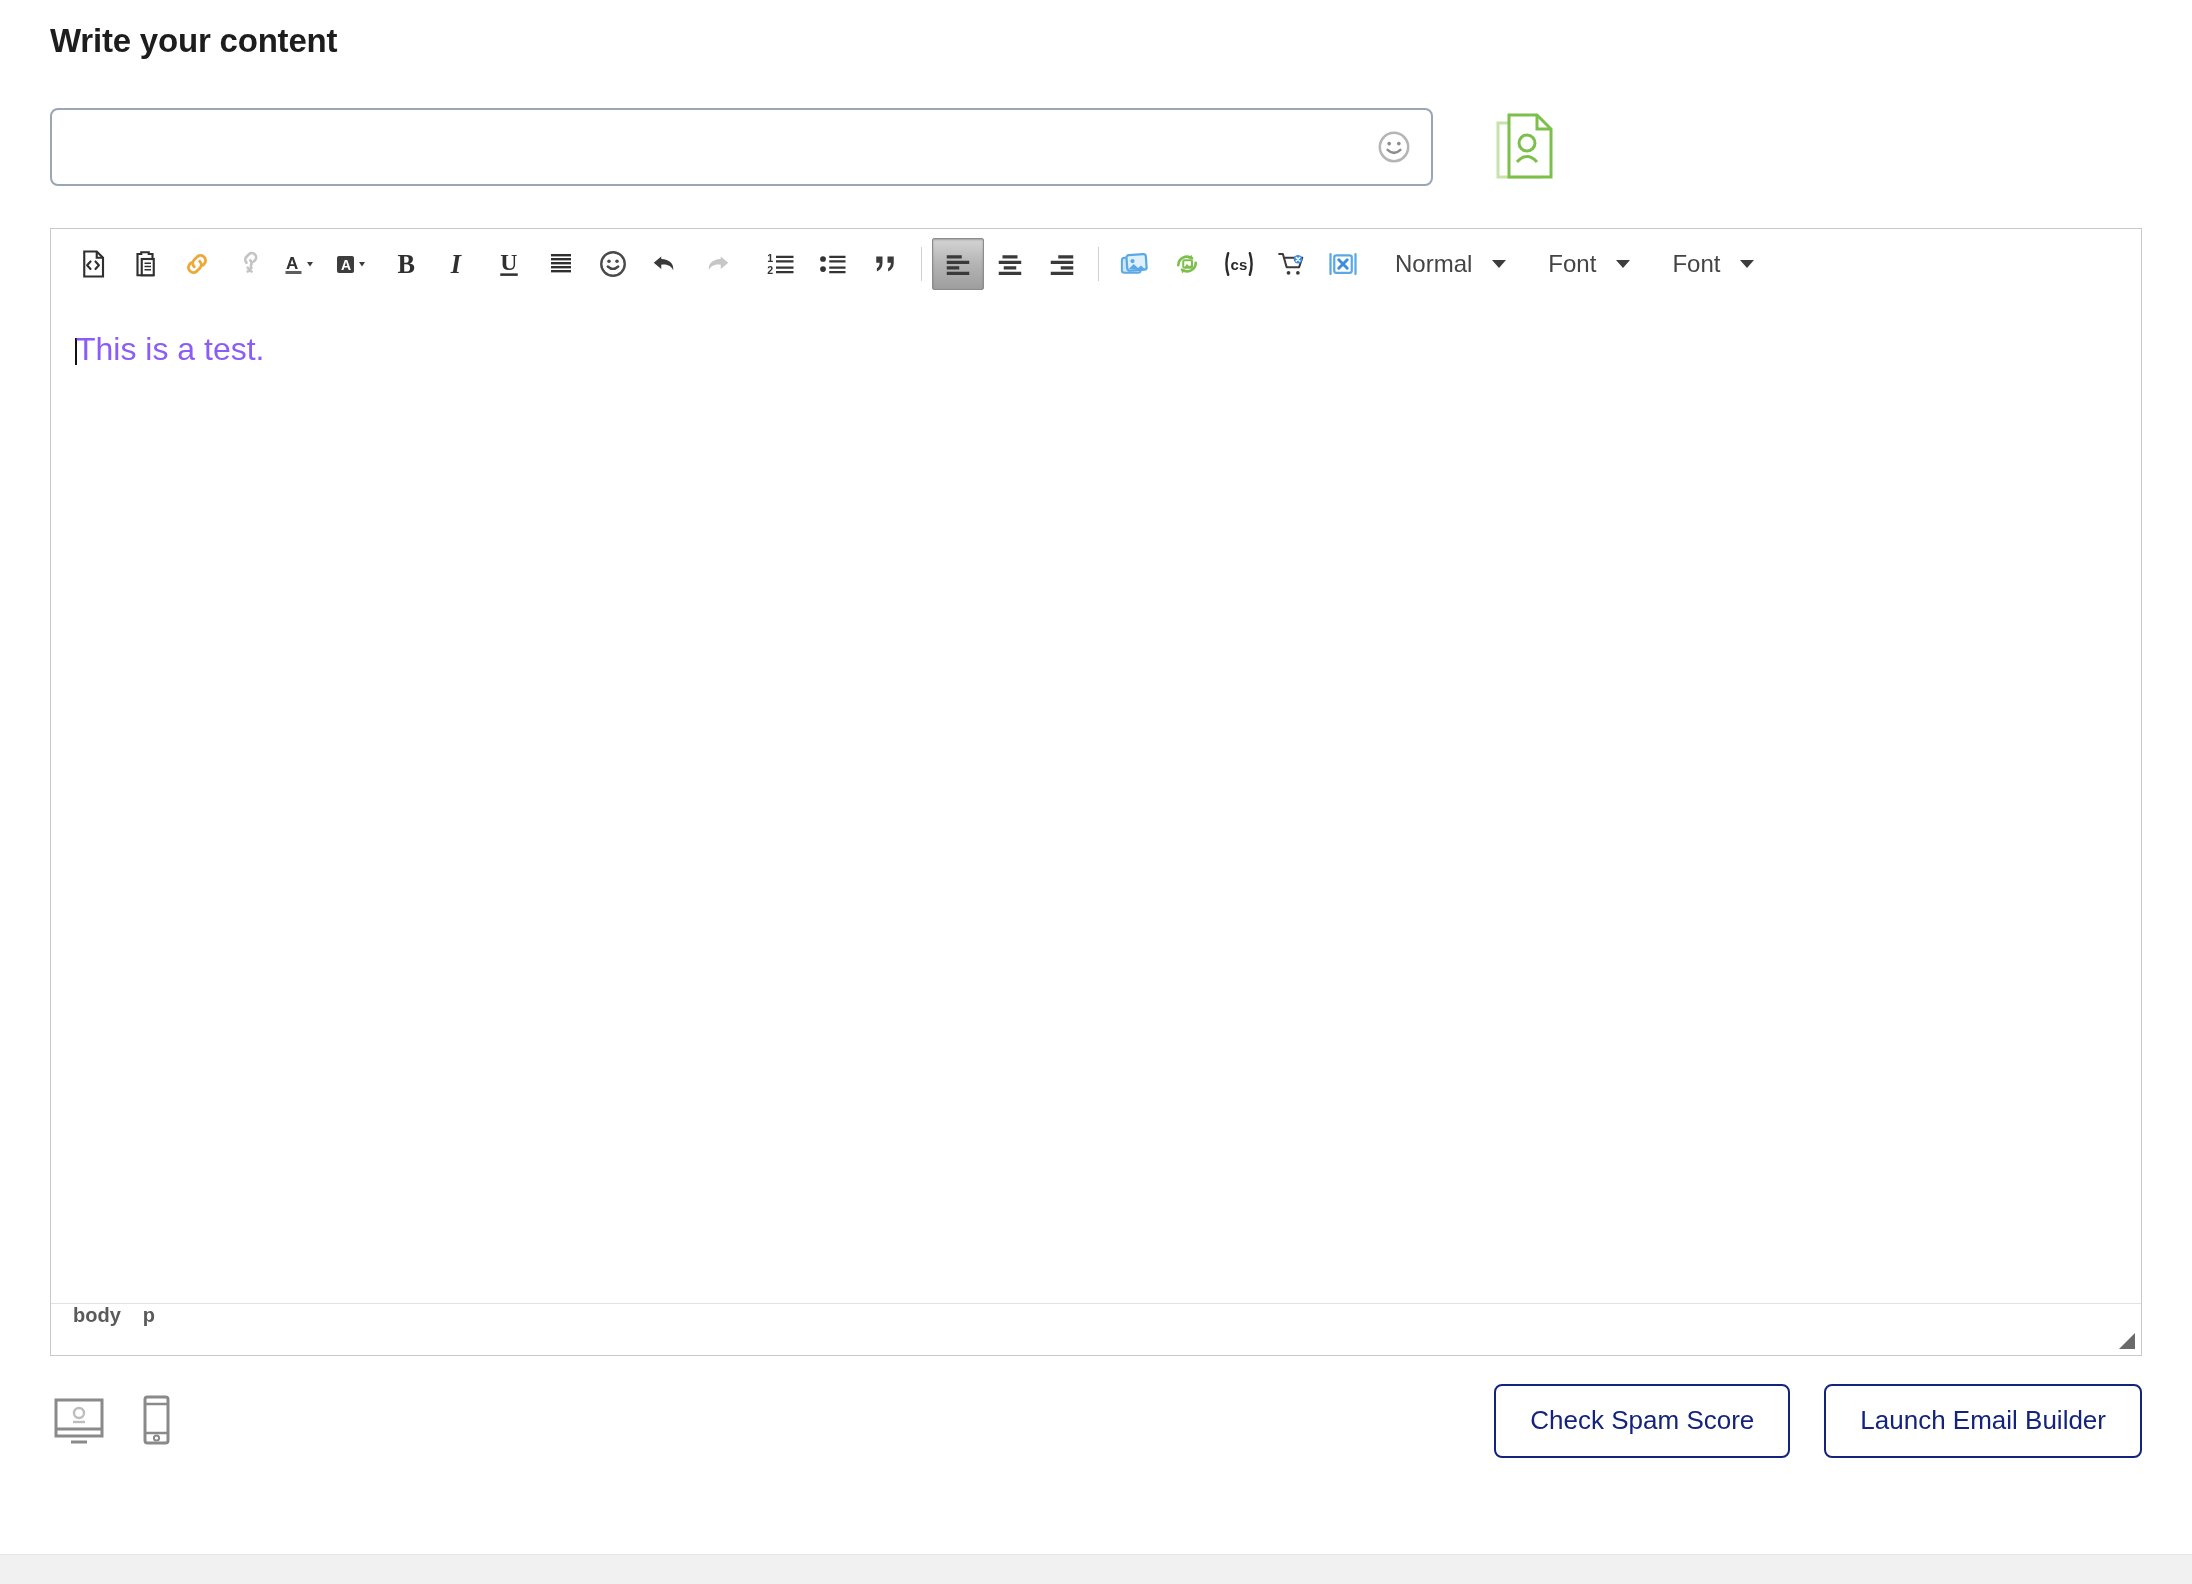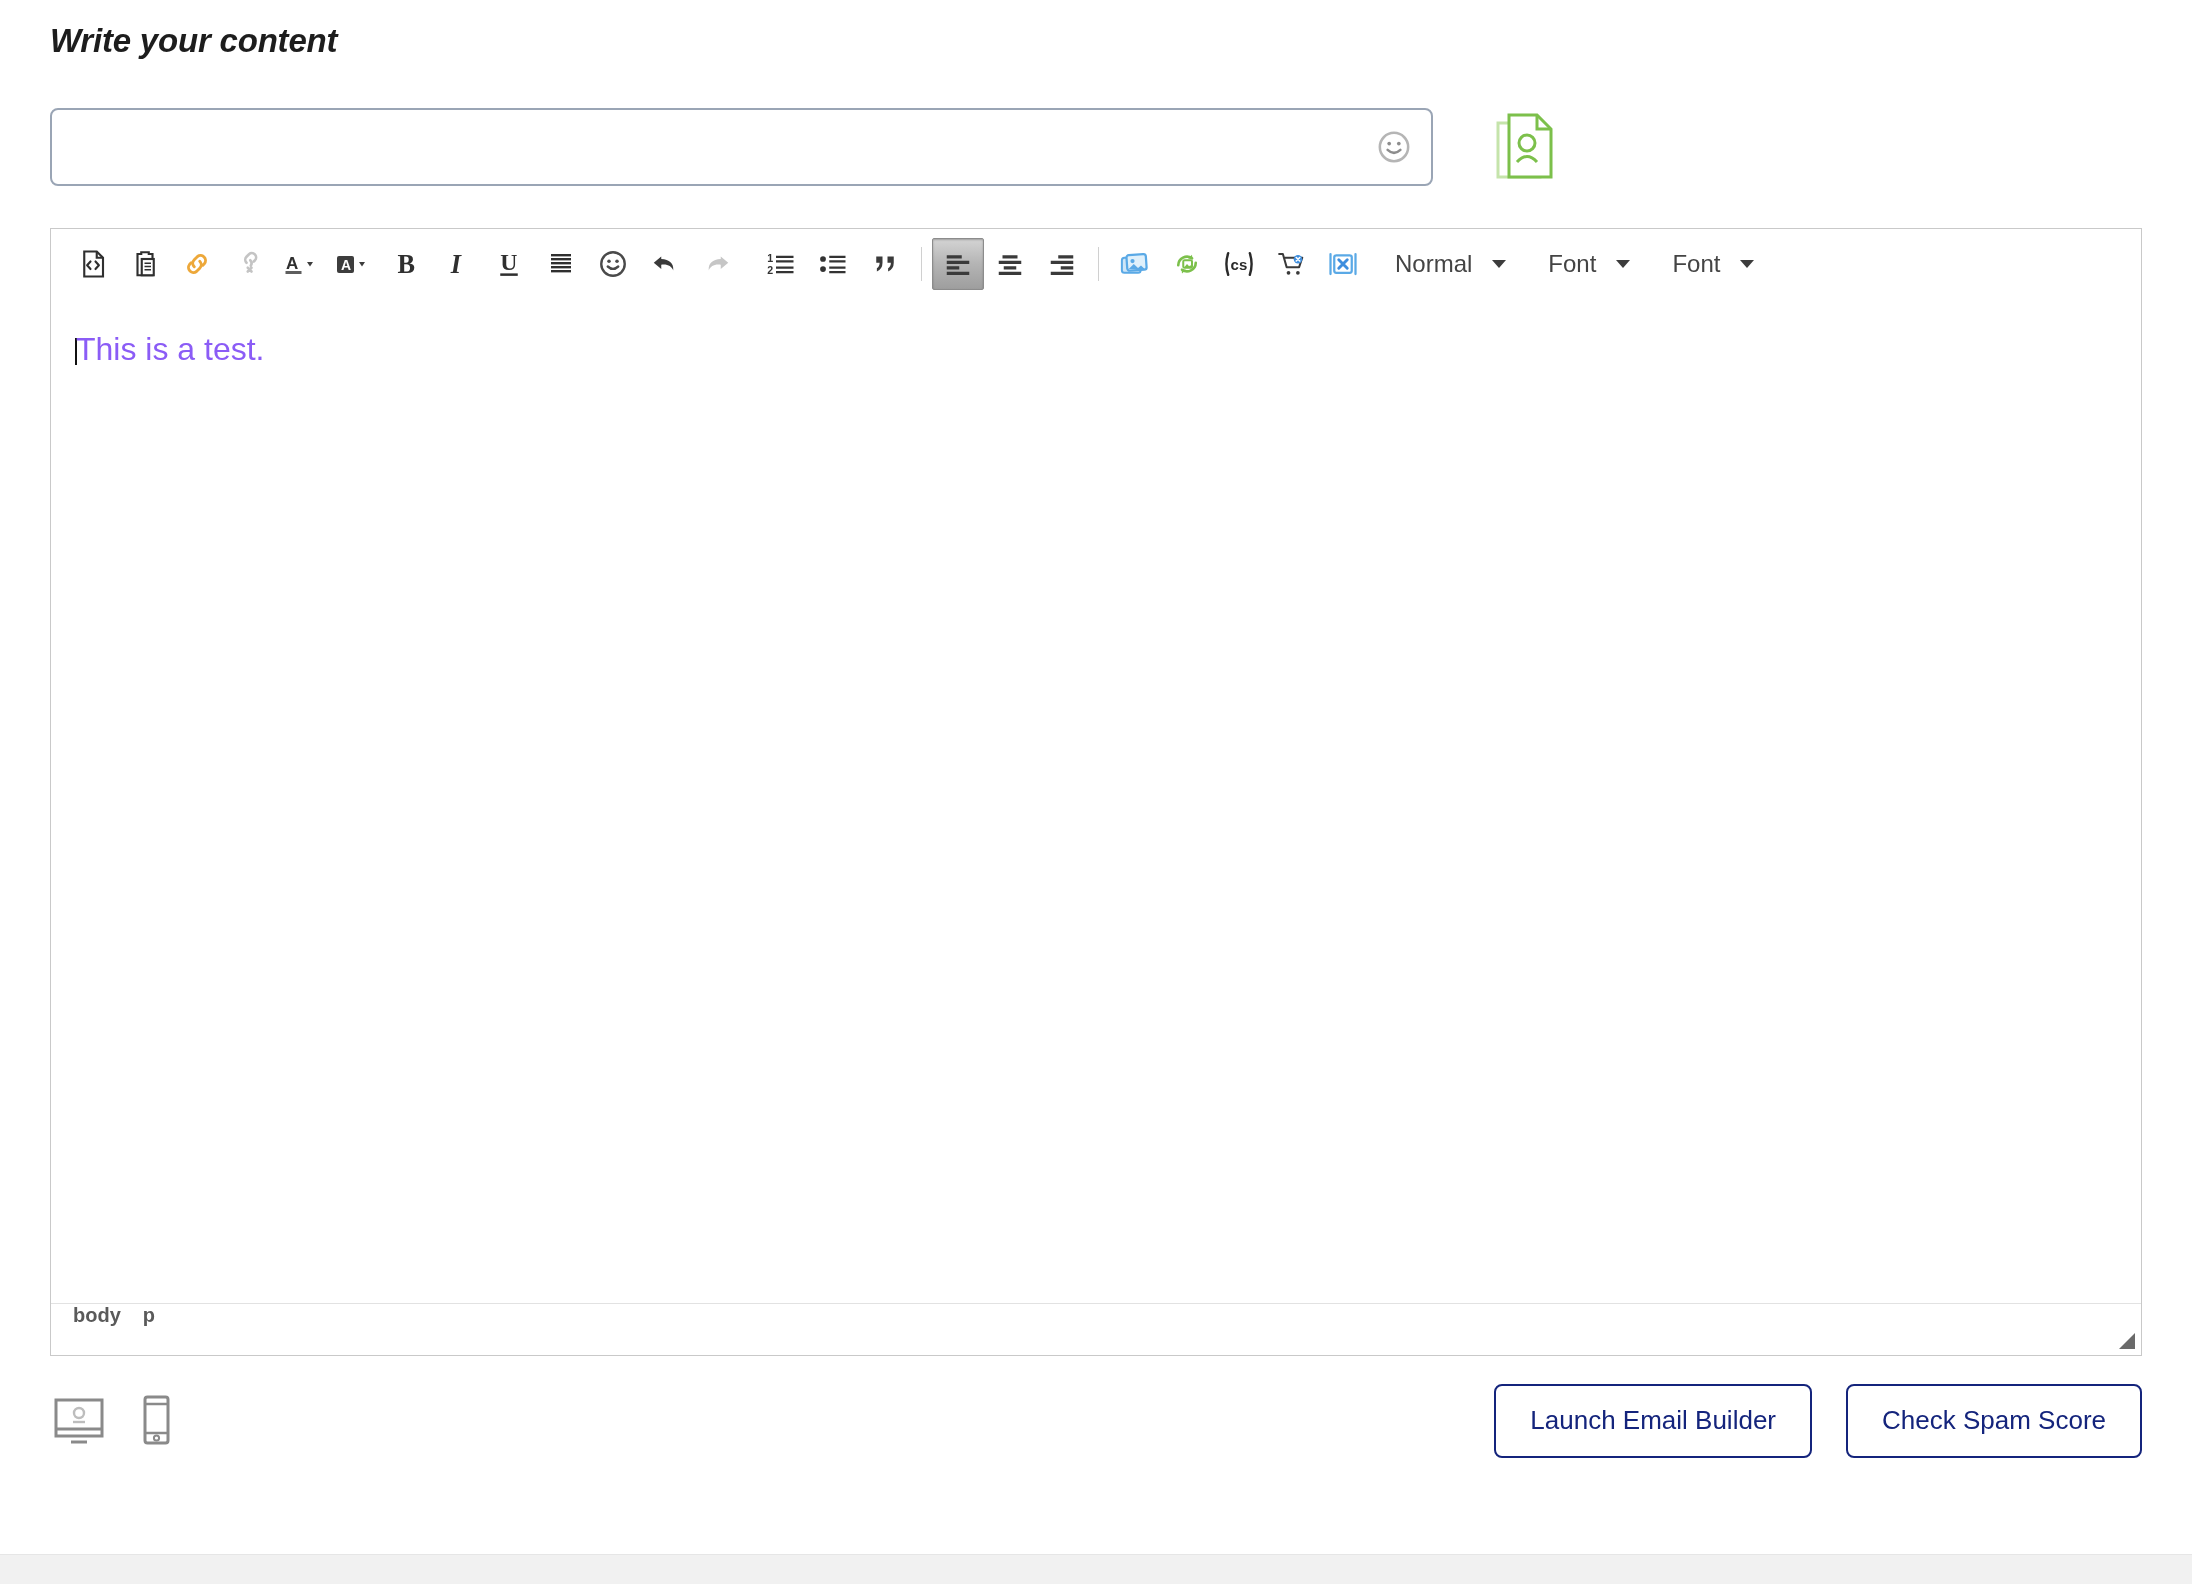--- a/index.html
+++ b/index.html
@@ -17,21 +17,20 @@
 
   
   .page-title {
     font-size: 33px;
     font-weight: 600;
     color: #1d1d1d;
     letter-spacing: -0.2px;
     margin: 0;
     padding-top: 20px;
     line-height: 1.3;
-    font-style: italic;
   }
   .page-subtitle {
     font-size: 23px;
     color: #7e7e7e;
     margin: 0;
     padding-top: 26px;
     font-weight: 400;
   }
 
   
@@ -499,19 +498,19 @@
       </span>
       <span class="device-btn">
         <svg width="40" height="58" viewBox="0 0 40 58">
           <rect x="9" y="5" width="23" height="46" rx="2.5" fill="none" stroke="#8a8a8a" stroke-width="3"></rect>
           <path d="M9 12 h23 M9 41 h23" stroke="#8a8a8a" stroke-width="2.6"></path>
           <circle cx="20.5" cy="46" r="2.6" fill="none" stroke="#8a8a8a" stroke-width="2"></circle>
         </svg>
       </span>
     </div>
     <div class="actions">
+      <button class="btn-outline">Check Spam Score</button>
       <button class="btn-outline">Launch Email Builder</button>
-      <button class="btn-outline">Check Spam Score</button>
     </div>
   </div>
 
   <div class="bottom-strip"></div>
 </div>
 
 </body></html>

